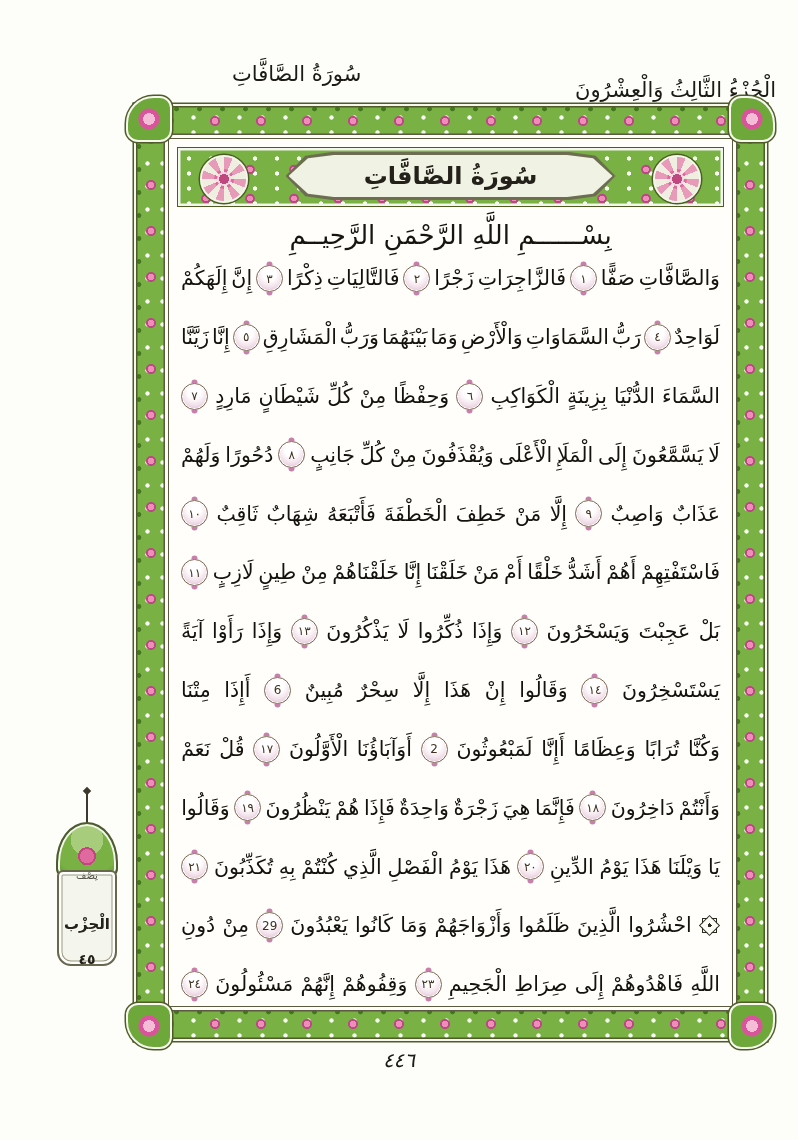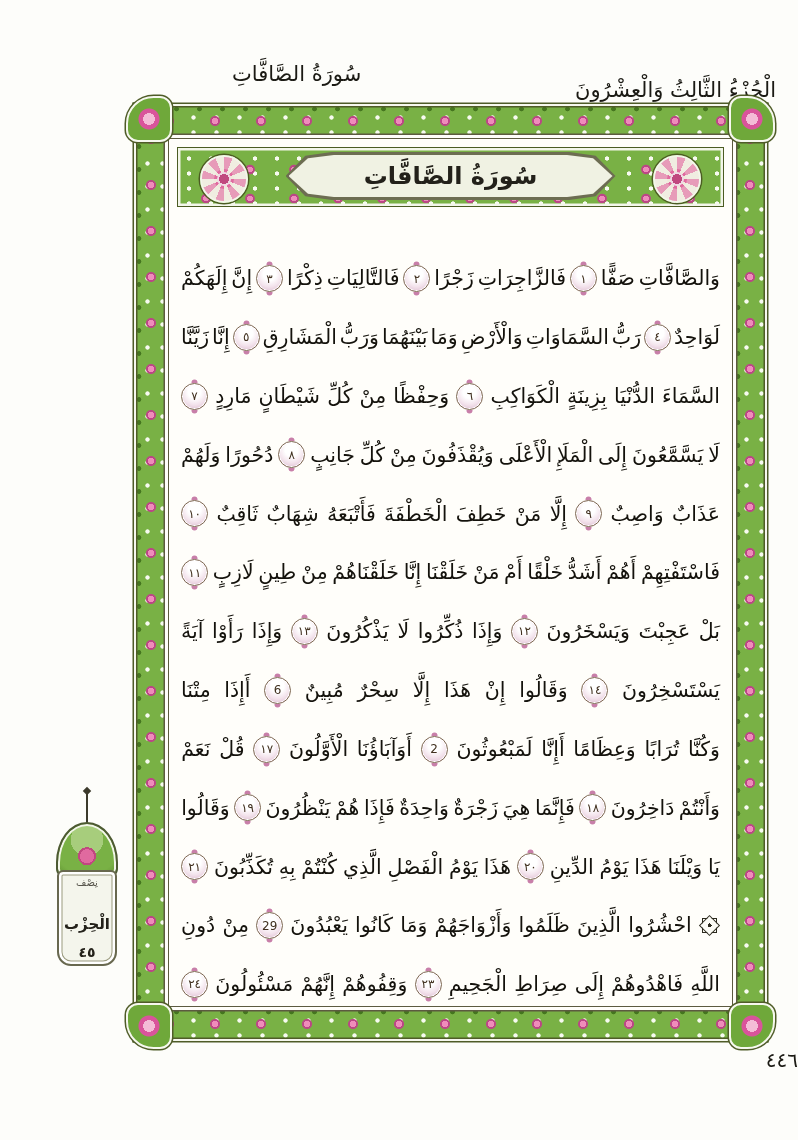--- a/index.html
+++ b/index.html
@@ -101,28 +101,28 @@
   .hizb-dome{position:absolute;top:30px;left:50%;transform:translateX(-50%);
     width:58px;height:52px;border:2px solid #4d5a32;
     border-radius:50% 50% 18% 18% / 72% 72% 16% 16%;
     background:
       radial-gradient(circle at 50% 62%, #e06a9f 0 7px, #c0487f 7px 9px, rgba(0,0,0,0) 9px),
       radial-gradient(circle at 50% 30%, #a7cd7c 0 35%, #79b145 35% 75%, #5d8f2e 100%);
     box-shadow:inset 0 0 0 2px #f3f6ea;}
   .hizb-panel{position:absolute;top:78px;left:50%;transform:translateX(-50%);
     width:56px;height:92px;background:#f4f5ec;border:2px solid #68684f;
     border-radius:6px 6px 14px 14px;box-shadow:inset 0 0 0 2.5px #fff, inset 0 0 0 3.5px #9a9a7e;
-    display:flex;flex-direction:column;align-items:center;justify-content:center;gap:11px;}
+    display:flex;flex-direction:column;align-items:center;justify-content:center;gap:18px;}
   .hizb-word-small{font-size:10px;color:#55534a;}
   .hizb-word{font-size:15px;font-weight:bold;color:#23211a;margin-top:16px;}
   .hizb-number{font-size:14px;color:#23211a;font-weight:bold;}
 
   
-  .page-number{position:absolute;top:1048px;left:0;right:0;
-    font-size:20px;color:#1b1a14;letter-spacing:1px;}
+  .page-number{position:absolute;top:1048px;left:0;right:0;text-align:center;
+    font-size:20px;color:#1b1a14;letter-spacing:1px;font-style:italic;}
 </style>
 </head>
 <body>
 
 <div class="running-head head-right">الْجُزْءُ الثَّالِثُ وَالْعِشْرُونَ</div>
 <div class="running-head head-left">سُورَةُ الصَّافَّاتِ</div>
 
 <div class="frame">
   <div class="band band-top"></div>
   <div class="band band-bottom"></div>
@@ -136,20 +136,21 @@
   <div class="inner-frame">
     <div class="surah-band">
       <div class="rosette rosette-right"></div>
       <div class="rosette rosette-left"></div>
       <div class="cartouche">
         <div class="cartouche-inner">
           <span class="surah-title">سُورَةُ الصَّافَّاتِ</span>
         </div>
       </div>
     </div>
+    <div class="bismillah">بِسْــــــمِ اللَّهِ الرَّحْمَنِ الرَّحِيــمِ</div>
     <div class="quran-lines" id="quran-lines">
         <div class="qline">
           <span class="w">وَالصَّافَّاتِ</span>
           <span class="w">صَفًّا</span>
           <span class="ayah">١</span>
           <span class="w">فَالزَّاجِرَاتِ</span>
           <span class="w">زَجْرًا</span>
           <span class="ayah">٢</span>
           <span class="w">فَالتَّالِيَاتِ</span>
           <span class="w">ذِكْرًا</span>

